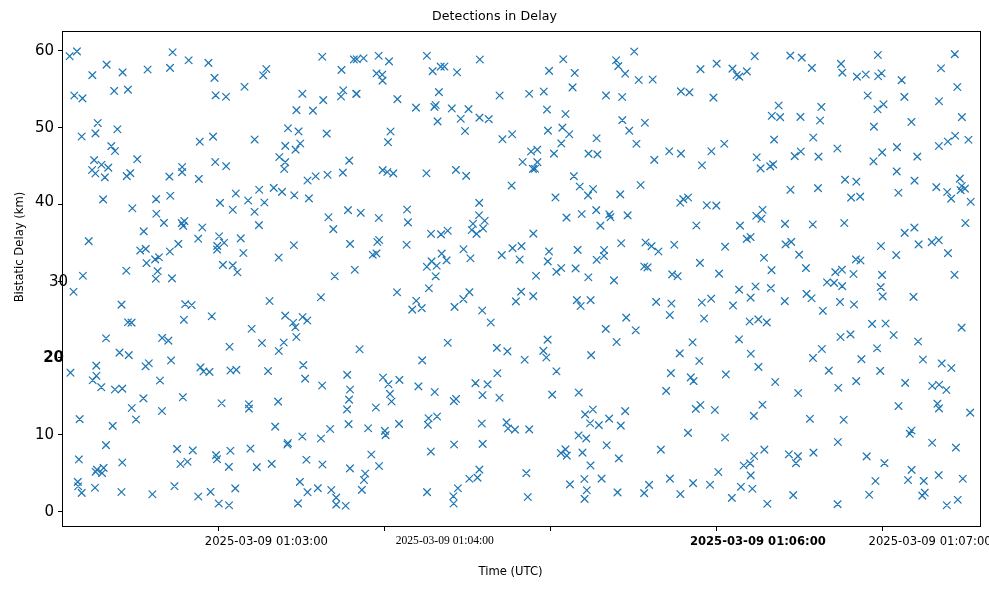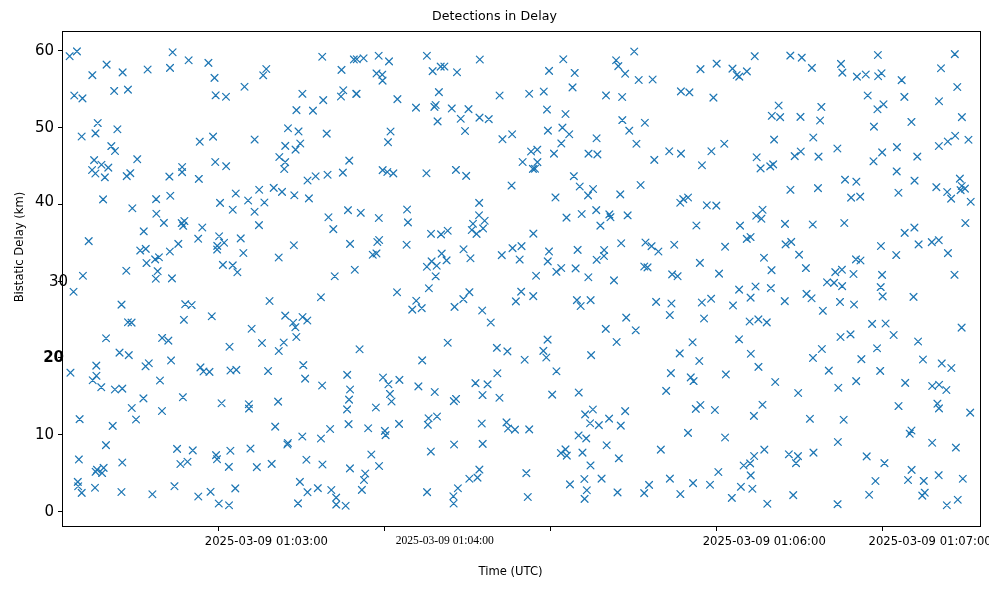--- a/index.html
+++ b/index.html
@@ -141,21 +141,21 @@
       <div class="ytick-mark" style="top: 50.195px;"></div>
       <div class="ytick-label" style="top: 50.195px; left: 14px; right: auto;">60</div>
     </div>
   <div class="xtick-wrap" id="xticks">
       <div class="xtick-mark" style="left: 217.978px;"></div>
       <div class="xtick-label" style="left: 217.978px;">2025-03-09 01:03:00</div>
       <div class="xtick-mark" style="left: 383.913px;"></div>
       <div class="xtick-label" style="left: 383.913px; font-family: Liberation Serif, serif;">2025-03-09 01:04:00</div>
       <div class="xtick-mark" style="left: 549.847px;"></div>
       <div class="xtick-mark" style="left: 715.782px;"></div>
-      <div class="xtick-label" style="left: 715.782px;">2025-03-09 01:06:00</div>
+      <div class="xtick-label" style="left: 715.782px; font-weight: bold;">2025-03-09 01:06:00</div>
       <div class="xtick-mark" style="left: 881.716px;"></div>
       <div class="xtick-label" style="left: 881.716px;">2025-03-09 01:07:00</div>
     </div>
 
   <div id="ylabel">Bistatic Delay (km)</div>
   <div id="xlabel">Time (UTC)</div>
 
 </div>
 
 </body></html>

